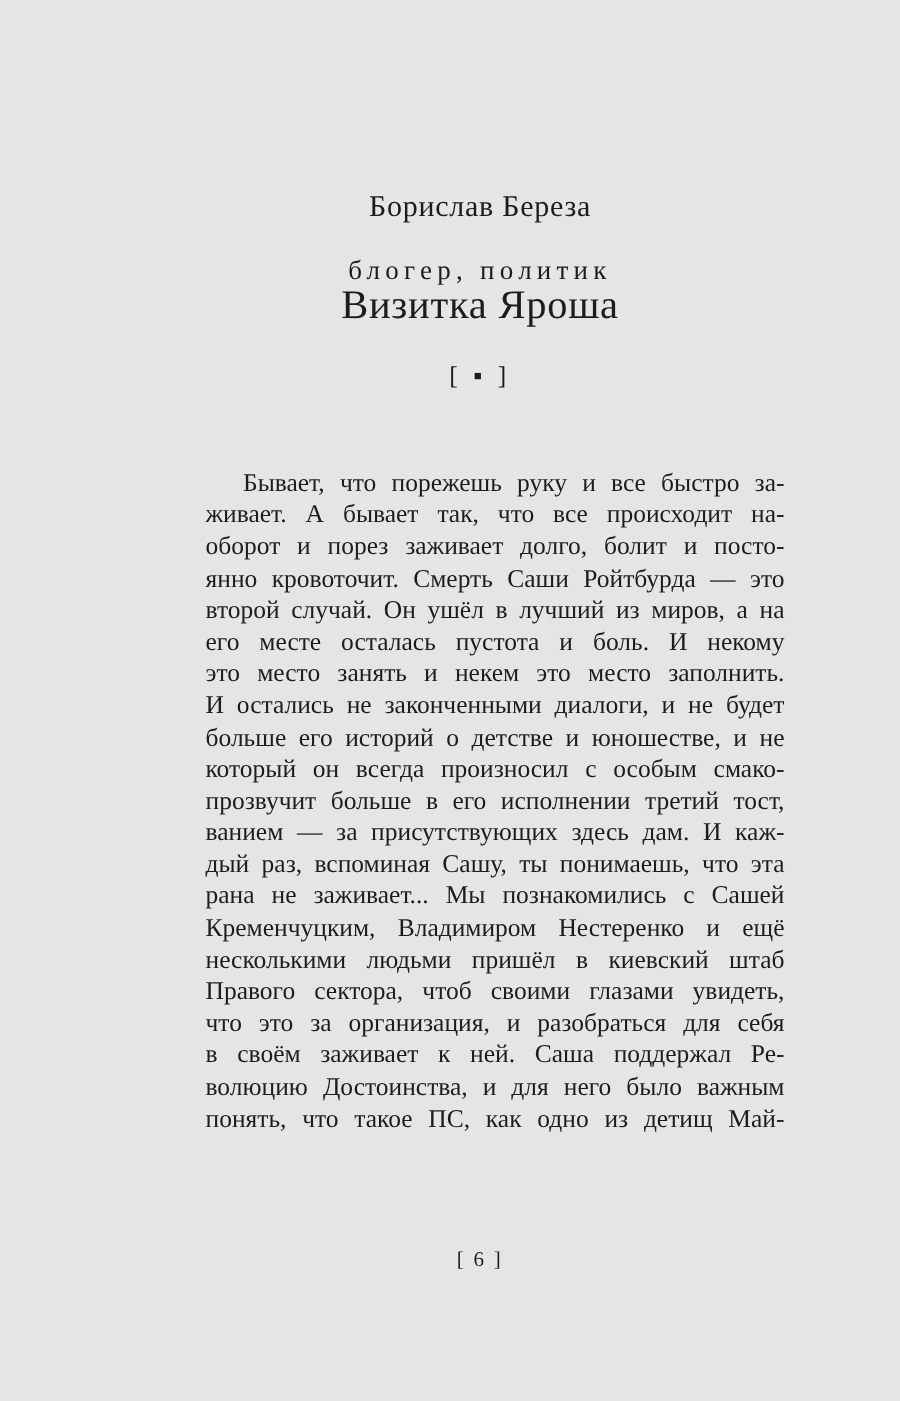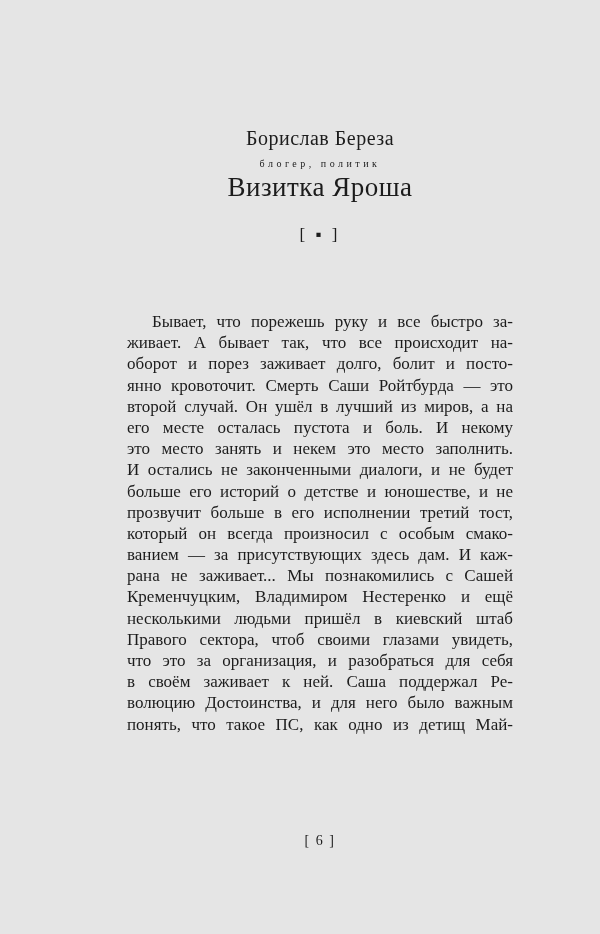--- a/index.html
+++ b/index.html
@@ -22,38 +22,38 @@
     top: 126px;
     width: 386px;
     text-align: center;
   }
   .author-name {
     font-size: 20px;
     line-height: 24px;
     letter-spacing: 0.5px;
   }
   .author-role {
-    margin-top: 5px;
-    font-size: 10px;
+    margin-top: 21px;
+    font-size: 18px;
     line-height: 18px;
     letter-spacing: 3.5px;
   }
   .chapter-title {
     font-size: 27px;
     line-height: 29px;
     letter-spacing: 0.5px;
   }
   .section-marker {
     margin-top: 23px;
     font-size: 17px;
     letter-spacing: 3px;
   }
   .body-block {
     position: absolute;
-    left: 127px;
+    left: 137px;
     top: 311px;
     width: 386px;
     font-size: 17px;
   }
   .body-line {
     height: 21.2px;
     line-height: 21.2px;
     text-align: justify;
     text-align-last: justify;
     overflow: visible;
@@ -88,23 +88,24 @@
   <div class="body-block">
       <div class="body-line indent">Бывает, что порежешь руку и все быстро за-</div>
       <div class="body-line">живает. А бывает так, что все происходит на-</div>
       <div class="body-line">оборот и порез заживает долго, болит и посто-</div>
       <div class="body-line">янно кровоточит. Смерть Саши Ройтбурда — это</div>
       <div class="body-line">второй случай. Он ушёл в лучший из миров, а на</div>
       <div class="body-line">его месте осталась пустота и боль. И некому</div>
       <div class="body-line">это место занять и некем это место заполнить.</div>
       <div class="body-line">И остались не законченными диалоги, и не будет</div>
       <div class="body-line">больше его историй о детстве и юношестве, и не</div>
+      <div class="body-line">который он всегда произносил с особым смако-</div>
       <div class="body-line">прозвучит больше в его исполнении третий тост,</div>
-      <div class="body-line">который он всегда произносил с особым смако-</div>
       <div class="body-line">ванием — за присутствующих здесь дам. И каж-</div>
+      <div class="body-line">дый раз, вспоминая Сашу, ты понимаешь, что эта</div>
       <div class="body-line">рана не заживает... Мы познакомились с Сашей</div>
       <div class="body-line">Кременчуцким, Владимиром Нестеренко и ещё</div>
       <div class="body-line">несколькими людьми пришёл в киевский штаб</div>
       <div class="body-line">Правого сектора, чтоб своими глазами увидеть,</div>
       <div class="body-line">что это за организация, и разобраться для себя</div>
       <div class="body-line">в своём заживает к ней. Саша поддержал Ре-</div>
       <div class="body-line">волюцию Достоинства, и для него было важным</div>
       <div class="body-line">понять, что такое ПС, как одно из детищ Май-</div>
     </div>
 

